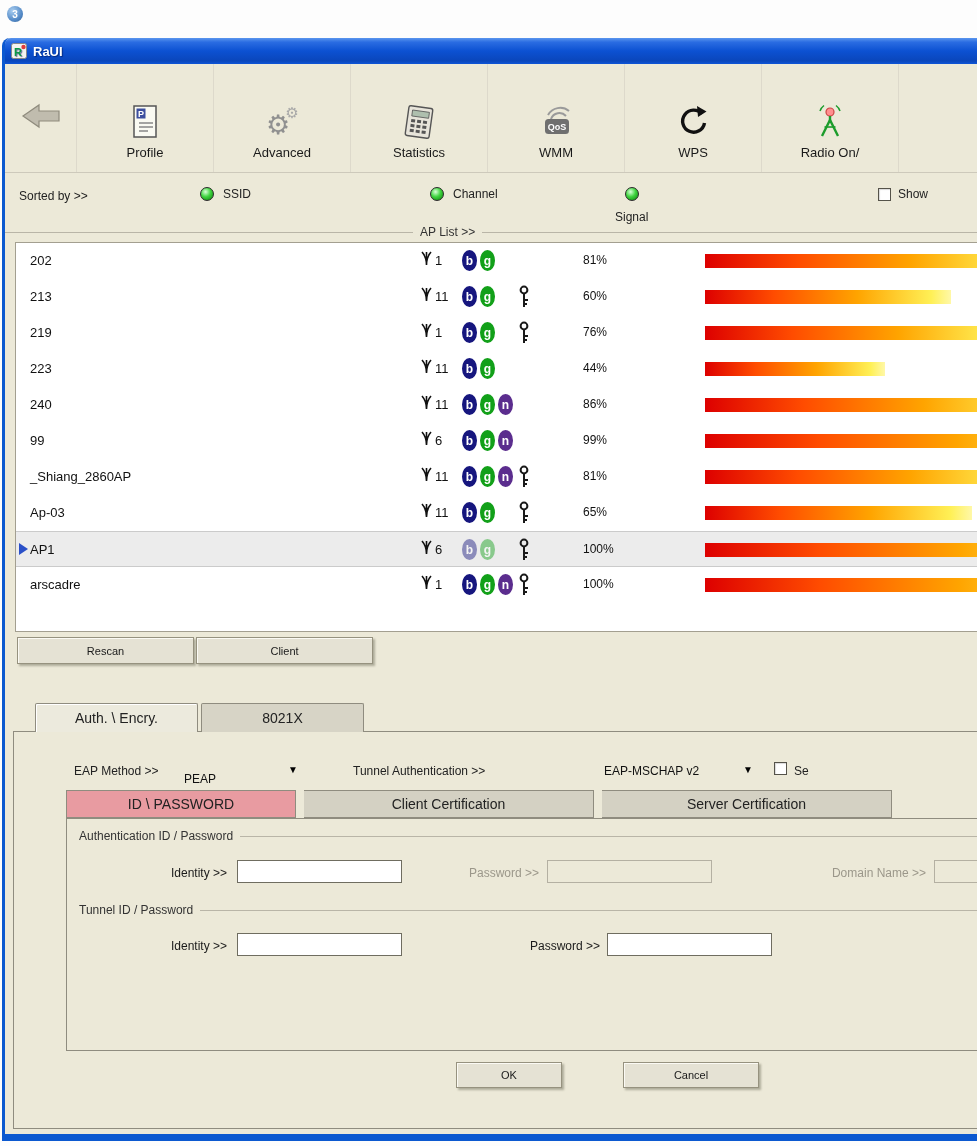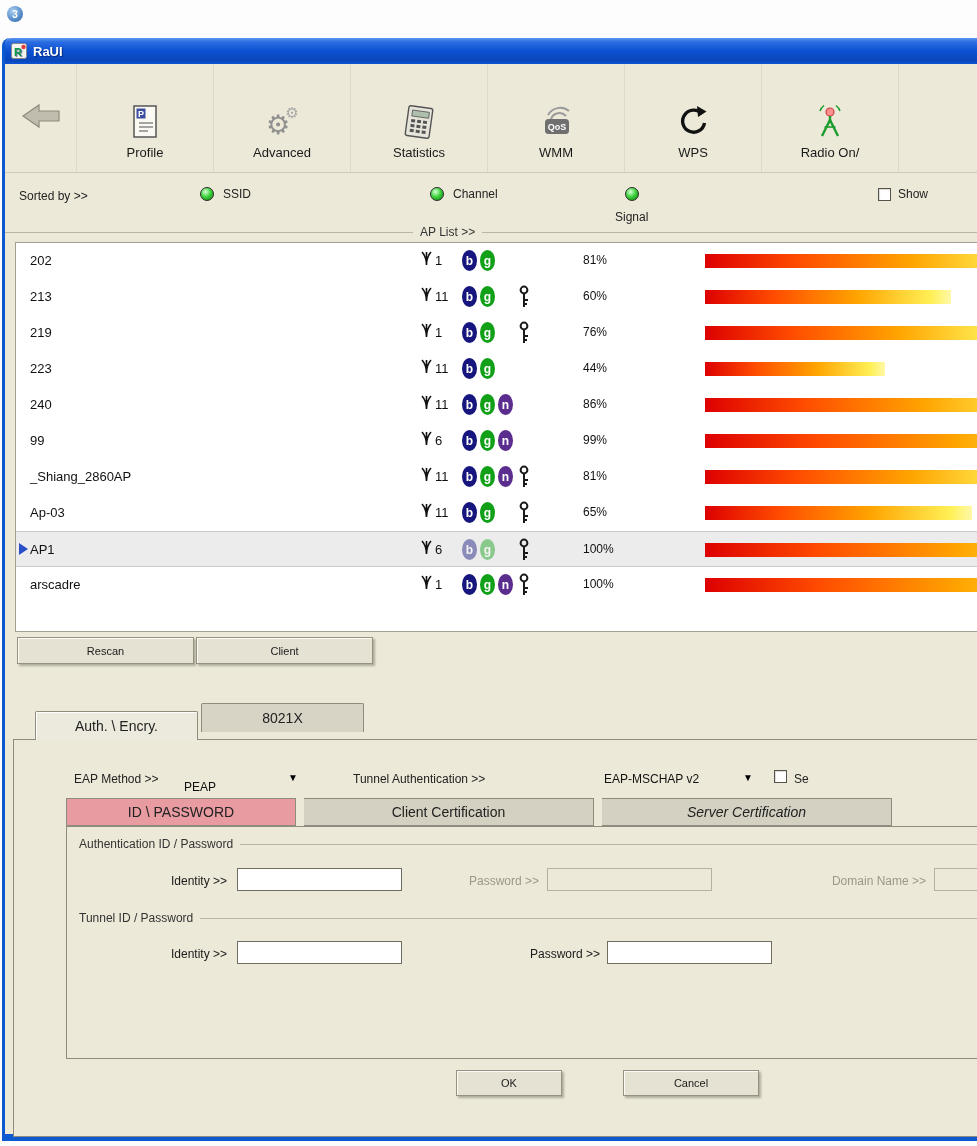--- a/index.html
+++ b/index.html
@@ -63,38 +63,38 @@
 
   .list-actions { display:flex; gap:2px; padding:5px 0 0 12px; }
   .xp-btn { width:177px; height:27px; background:#e5e2d4; border:1px solid #96927f;
     box-shadow:inset 1px 1px 0 #fbfaf4, 1.5px 1.5px 2px rgba(60,60,40,.35);
     font-size:11px; color:#1a1a1a; font-family:inherit; display:flex; align-items:center; justify-content:center; cursor:default; }
 
   .auth-tabs { display:flex; margin:38px 0 0 30px; position:relative; z-index:2; }
   .atab { width:163px; height:29px; display:flex; align-items:center; justify-content:center; font-size:14px;
     color:#222; background:#d7d4c6; border:1px solid #8f8c7f; border-bottom:none; margin-right:3px;
     border-radius:2px 2px 0 0; position:relative; top:1px; }
-  .atab.active { background:#eceadd; box-shadow:inset 1px 1px 0 #fff;margin-top:8px; }
+  .atab.active { background:#eceadd; box-shadow:inset 1px 1px 0 #fff; }
 
   .auth-panel { position:relative; margin-left:8px; width:1118px; height:398px;
     border:1px solid #8f8c7f; background:#ece9d8; }
   .f-label { position:absolute; font-size:12px; color:#222; }
   .f-value { position:absolute; font-size:12px; color:#111; }
   .eap-label { left:52px; top:32px;margin-left:8px; } .eap-value { left:170px; top:40px; }
   .dd-arrow { position:absolute; font-size:10px; color:#000; }
   .dd-arrow.eap { left:274px; top:32px; } .dd-arrow.tun { left:729px; top:32px; }
   .tun-label { left:339px; top:32px; } .tun-value { left:590px; top:32px; }
   .sess-box { position:absolute; left:760px; top:30px; }
   .sess-label { position:absolute; left:780px; top:32px; font-size:12px; color:#222; }
 
   .cert-tabs { position:absolute; left:52px; top:58px; display:flex;gap:8px; }
   .ctab { height:28px; display:flex; align-items:center; justify-content:center; font-size:14px; color:#222;
     background:#d4d1c3; border:1px solid #8f8c7f; border-left:none; }
   .ctab:first-child { border-left:1px solid #8f8c7f; width:230px; }
-  .ctab:nth-child(2) { width:290px; } .ctab:nth-child(3) { width:290px;font-style:italic; }
+  .ctab:nth-child(2) { width:290px; } .ctab:nth-child(3) { width:290px; }
   .ctab.active { background:#e89ba1; }
 
   .cert-panel { position:absolute; left:52px; top:86px; width:1058px; height:233px;
     border:1px solid #8f8c7f; background:#ece9d8; }
   .group-caption { position:absolute; left:12px; right:12px; display:flex; align-items:center;
     font-size:12px; color:#333; }
   .group-caption .gc-line { flex:1; border-top:1px solid #b9b5a7; margin-left:7px; }
   .group-caption.g1 { top:10px; } .group-caption.g2 { top:84px; }
   .in-label { position:absolute; font-size:12px; color:#1a1a1a; text-align:right; }
   .in-label.disabled { color:#9b978a; }

